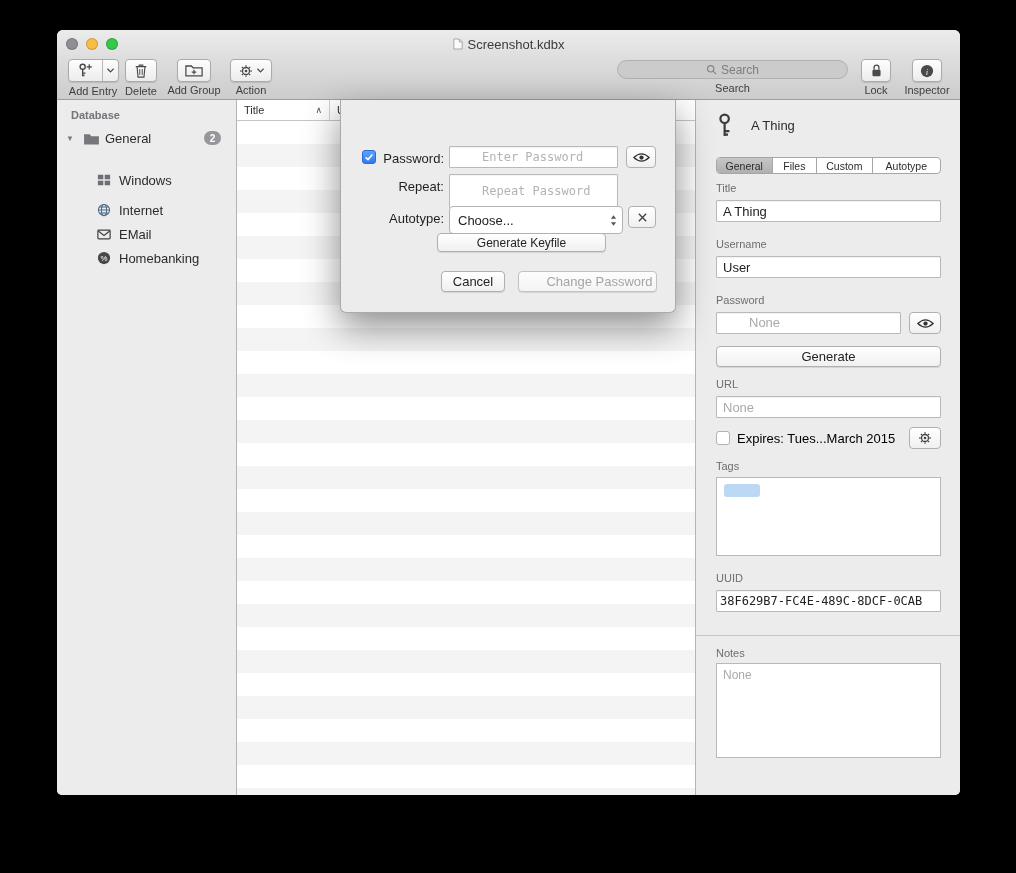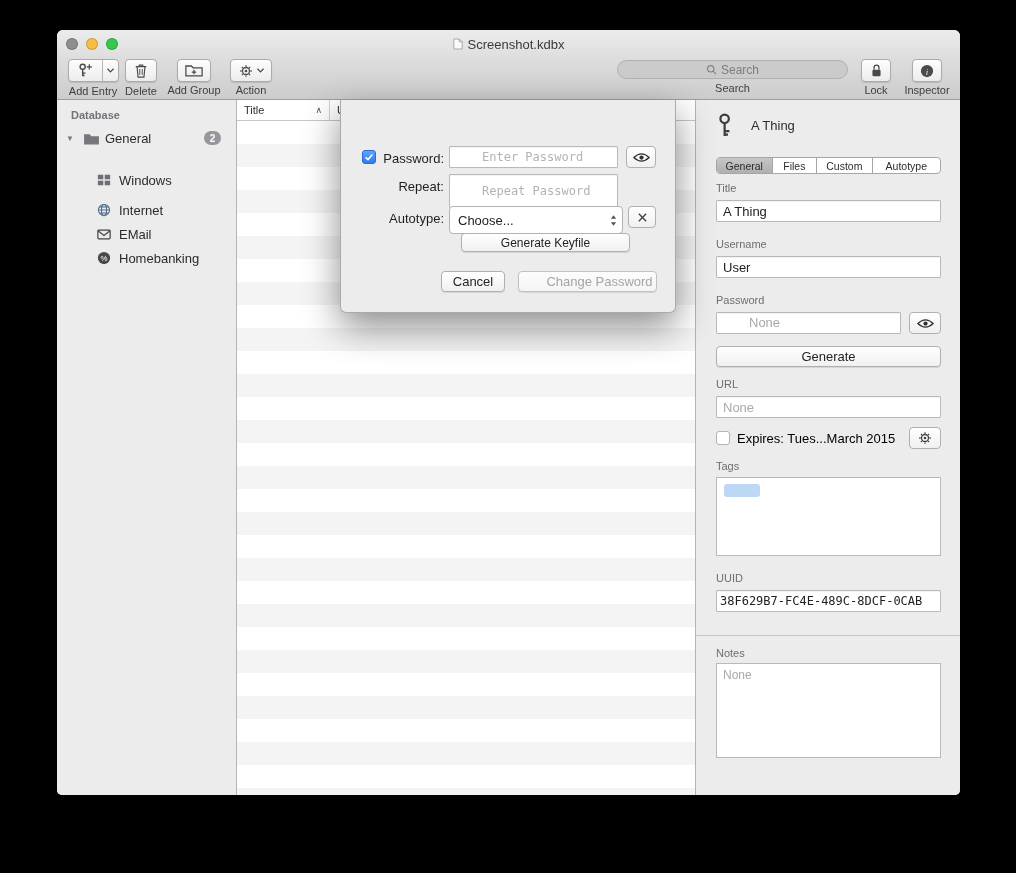--- a/index.html
+++ b/index.html
@@ -342,21 +342,21 @@
               <path d="M4 13 L1 9 H7 Z" fill="#555"></path>
             </svg>
         </span>
       </div>
       <div class="sq-btn" style="left:287px;top:106px;width:28px;height:22px;">
         <svg viewBox="0 0 12 12" width="11" height="11">
             <path d="M2 2 L10 10 M10 2 L2 10" stroke="#444" stroke-width="1.5"></path>
           </svg>
       </div>
 
-      <div class="push" style="position:absolute;left:120px;top:133px;width:169px;height:19px;font-size:12px;">Generate Keyfile</div>
+      <div class="push" style="position:absolute;left:96px;top:133px;width:169px;height:19px;font-size:12px;">Generate Keyfile</div>
 
       <div class="push" style="position:absolute;left:100px;top:171px;width:64px;height:21px;">Cancel</div>
       <div class="push disabled" style="position:absolute;left:177px;top:171px;width:139px;height:21px;padding-left:24px;">Change Password</div>
     </div>
 
     <div class="inspector">
       <div class="entry-head">
         <span style="display:flex;">
           <svg viewBox="0 0 24 28" width="23" height="27">
               <g stroke="#3c3c3c" stroke-width="2.3" fill="none">

